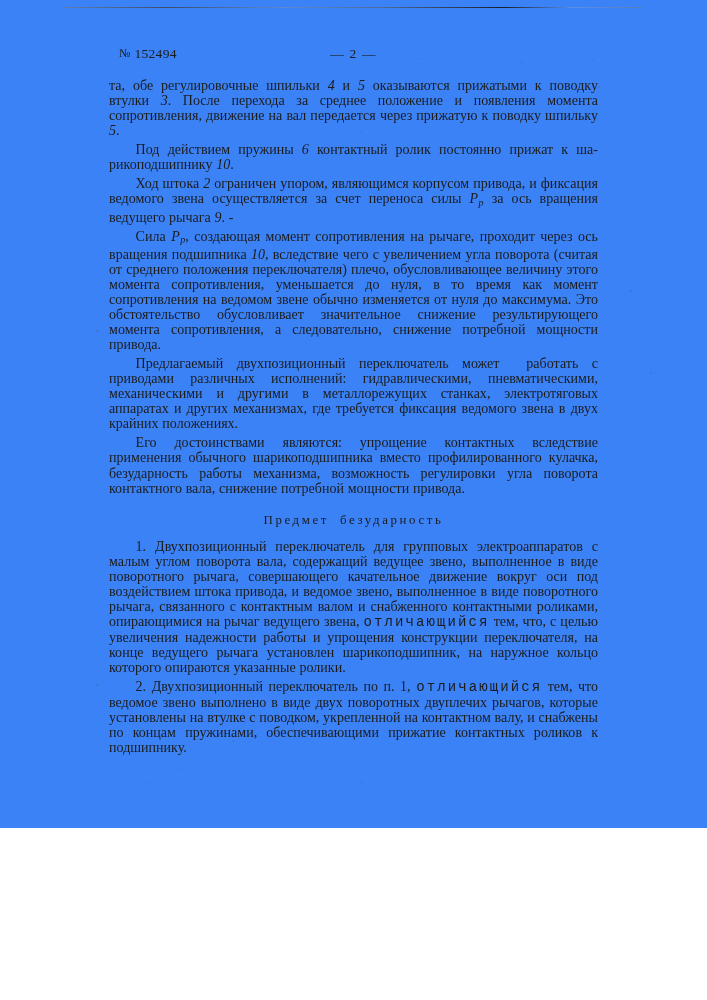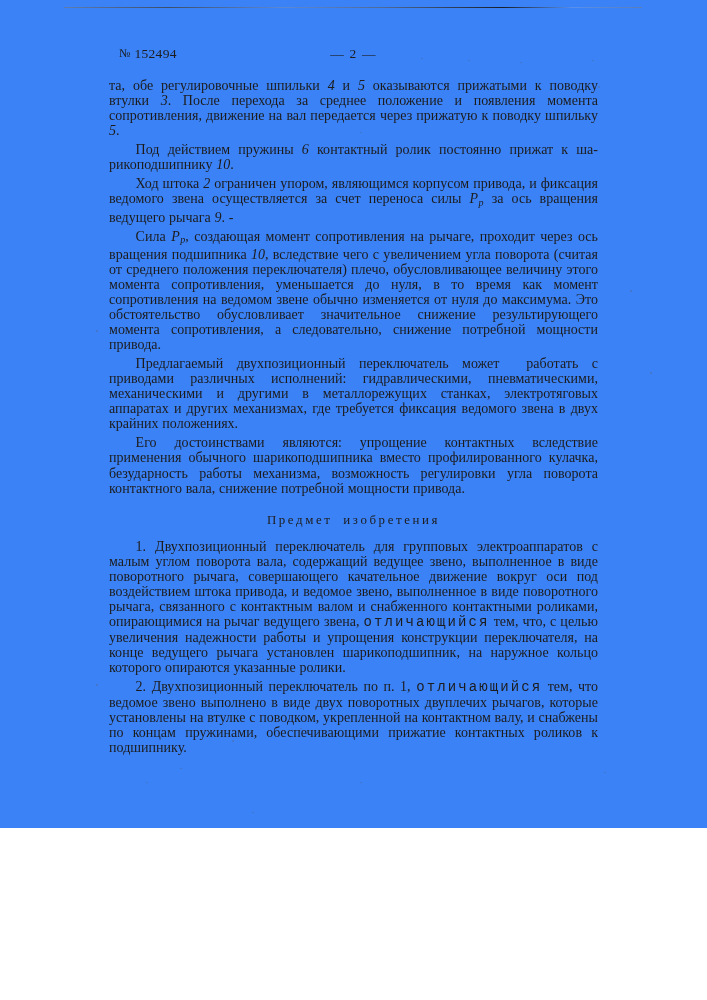--- a/index.html
+++ b/index.html
@@ -181,21 +181,21 @@
 
 
       <p class="para">Сила <span class="sym">P<sub>р</sub></span>, создающая момент сопротивления на рычаге, проходит через ось вращения подшипника <i class="ref">10</i>, вследствие чего с увеличением угла поворота (считая от среднего положения переключателя) плечо, обу­словливающее величину этого момента сопротивления, уменьшается до нуля, в то время как момент сопротивления на ведомом звене обычно изменяется от нуля до максимума. Это обстоятельство обусловливает значительное снижение результирующего момента сопротивления, а следовательно, снижение потребной мощности привода.</p>
 
       <p class="para">Предлагаемый двухпозиционный переключатель может&nbsp; работать с приводами различных исполнений: гидравлическими, пневматическими, механическими и другими в металлорежущих станках, электротяговых аппаратах и других механизмах, где требуется фиксация ведомого звена в двух крайних положениях.</p>
 
       <p class="para">Его достоинствами являются: упрощение контактных вследствие применения обычного шарикоподшипника вместо профилированного кулачка, безударность работы механизма, возможность регулировки угла поворота контактного вала, снижение потребной мощности привода.</p>
 
     </div>
 
-    <div class="section-heading">Предмет изобретения</div>
+    <div class="section-heading">Предмет безударность</div>
 
     <div class="claims">
 
       <p class="para">1. Двухпозиционный переключатель для групповых электроаппара­тов с малым углом поворота вала, содержащий ведущее звено, выпол­ненное в виде поворотного рычага, совершающего качательное движение вокруг оси под воздействием штока привода, и ведомое звено, выполнен­ное в виде поворотного рычага, связанного с контактным валом и снабженного контактными роликами, опирающимися на рычаг ведущего звена, <span class="sp">отличающийся</span> тем, что, с целью увеличения надежности работы и упрощения конструкции переключателя, на конце ведущего рычага установлен шарикоподшипник, на наружное кольцо которого опираются указанные ролики.</p>
 
       <p class="para">2. Двухпозиционный переключатель по п. 1, <span class="sp">отличающийся</span> тем, что ведомое звено выполнено в виде двух поворотных двуплечих рычагов, которые установлены на втулке с поводком, укрепленной на контактном валу, и снабжены по концам пружинами, обеспечивающими прижатие контактных роликов к подшипнику.</p>
 
 
     </div>
 

